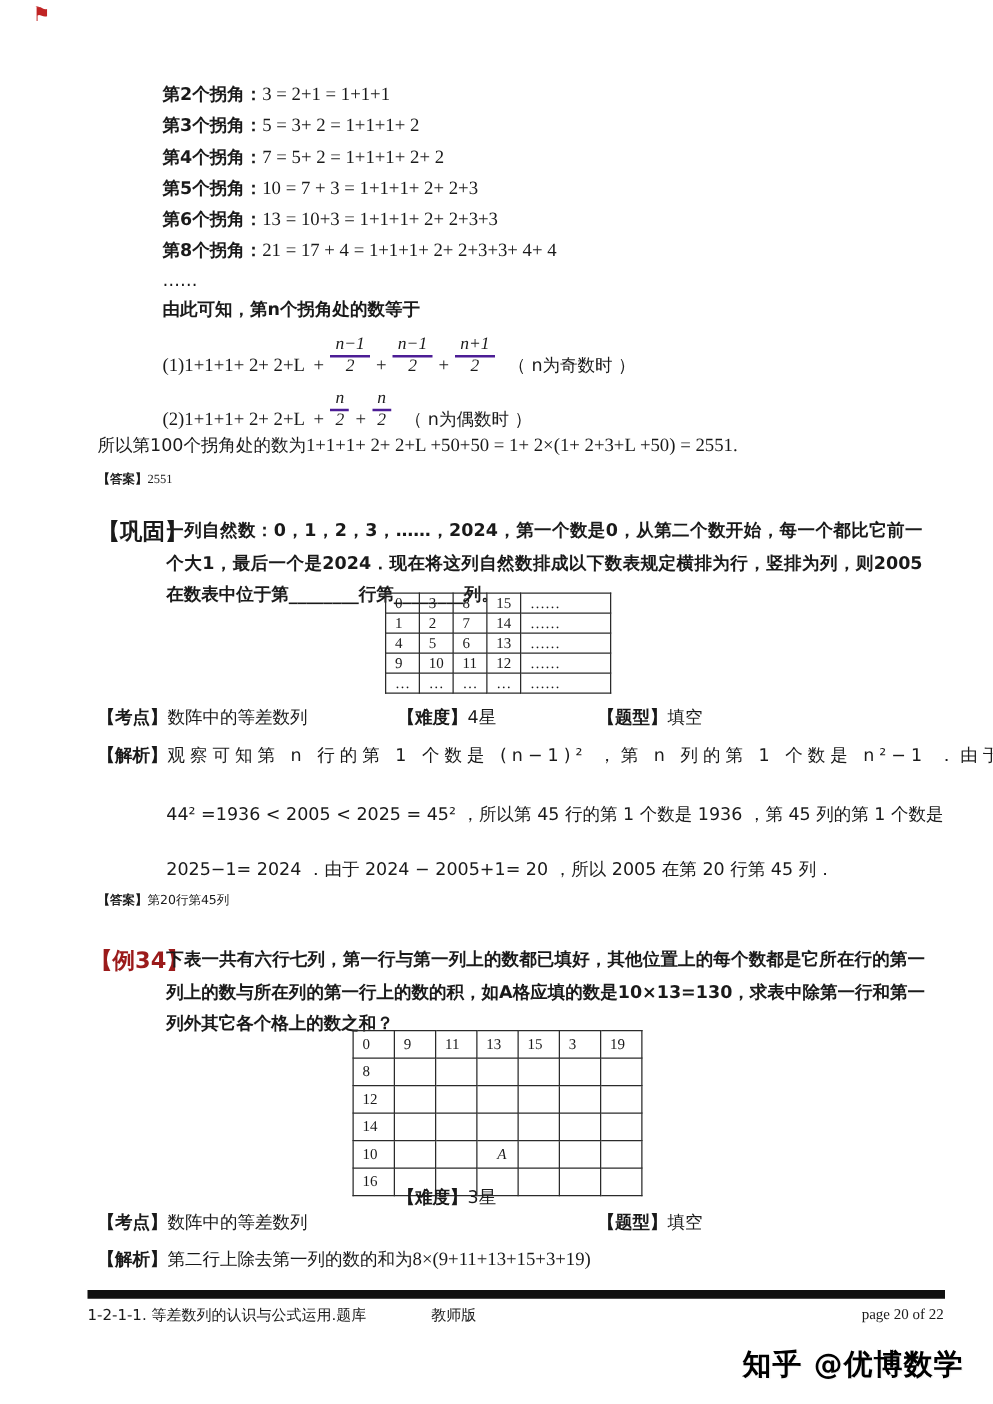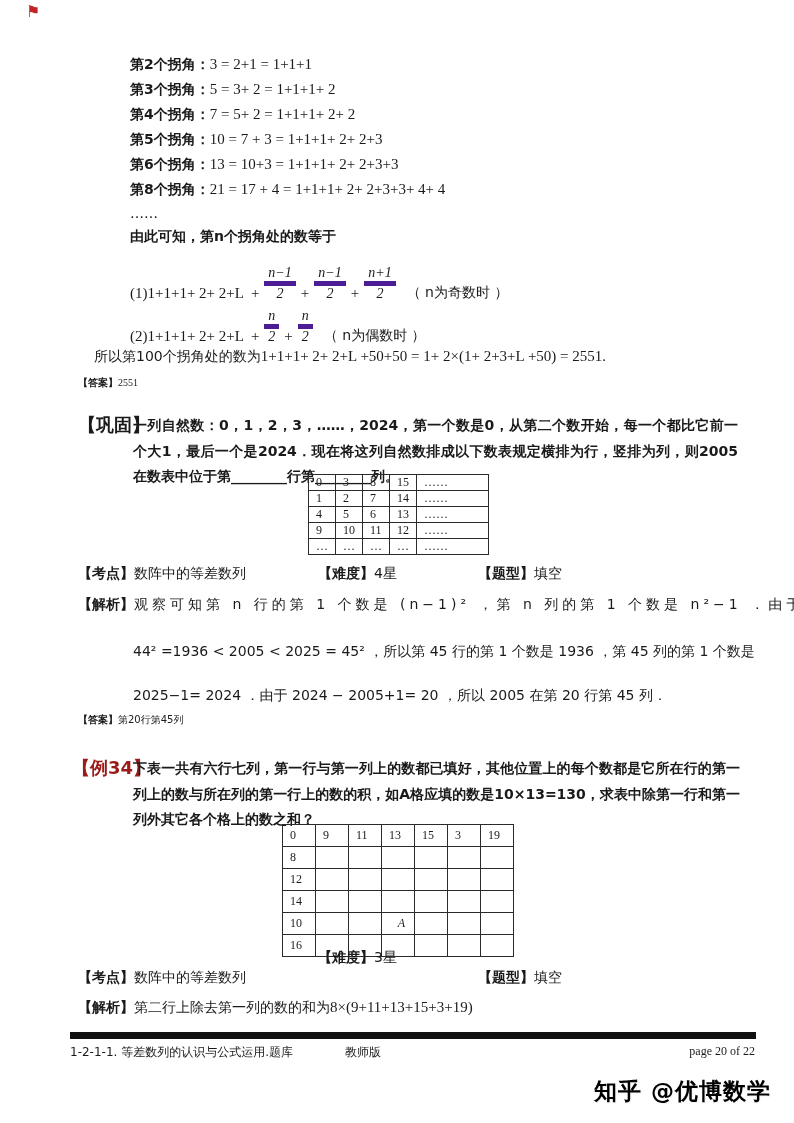--- a/index.html
+++ b/index.html
@@ -12,37 +12,37 @@
     color:#1a1a1a;
   }
   .abs{position:absolute;}
   .cjk{font-family:"DejaVu Sans","Liberation Sans",sans-serif;}
   .math{font-family:"Liberation Serif","DejaVu Serif",serif;}
 
   
   .flag{left:26px;top:4px;font-size:16px;color:#c02424;line-height:1;}
 
   
-  .corner-block{left:130px;top:52px;}
+  .corner-block{left:130px;top:64px;}
   .corner-line{height:25px;line-height:25px;font-size:14px;white-space:nowrap;}
   .corner-line .lbl{font-weight:bold;}
   .corner-line .math{font-size:15px;}
   .ellipsis-line{height:22px;line-height:22px;font-size:14px;}
   .conclusion-line{height:25px;line-height:25px;font-size:14px;font-weight:bold;}
 
   
   .formula-line{display:flex;align-items:flex-end;gap:5px;height:40px;font-size:15px;}
   .formula-line .math{white-space:pre;}
   .frac{display:inline-flex;flex-direction:column;align-items:center;
         font-family:"Liberation Serif","DejaVu Serif",serif;font-style:italic;
         font-size:14px;line-height:1.15;}
-  .frac .num{border-bottom:5px solid #4c1d95;padding:0 4px;}
+  .frac .num{border-bottom:2px solid #4c1d95;padding:0 4px;}
   .formula-line .suffix{font-size:14px;margin-left:6px;}
 
-  .sum-line{left:94px;top:348px;font-size:14px;white-space:nowrap;}
+  .sum-line{left:78px;top:348px;font-size:14px;white-space:nowrap;}
   .sum-line .math{font-size:15px;}
 
   .ans-line{font-size:10px;}
   .ans-line .lbl{font-weight:bold;}
 
   
   .para-label{font-size:18px;font-weight:bold;}
   .para-text{font-size:14px;font-weight:bold;line-height:25.5px;text-align:justify;}
   .ex-label{color:#9b1b1b;}
 

